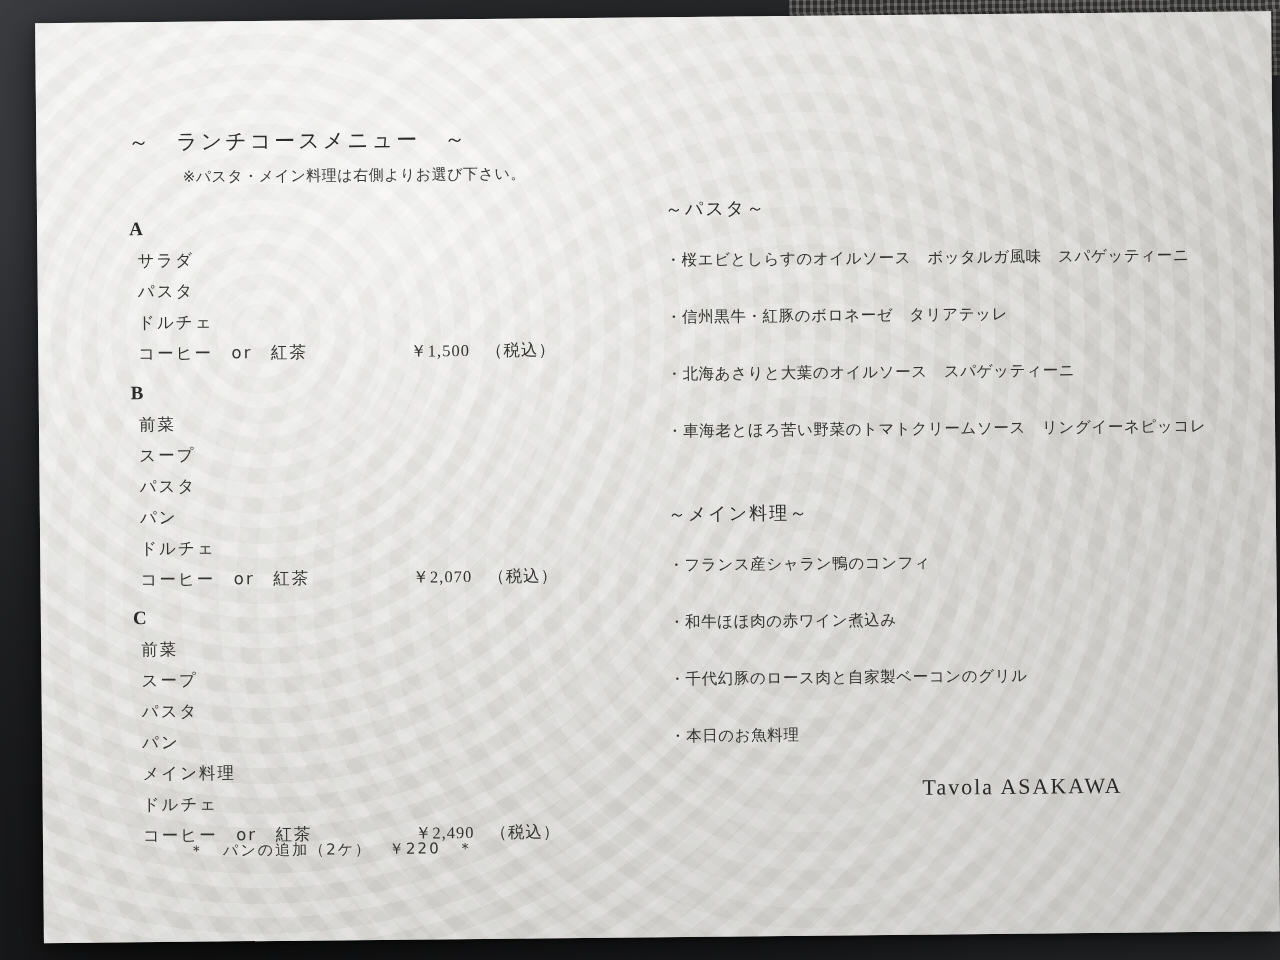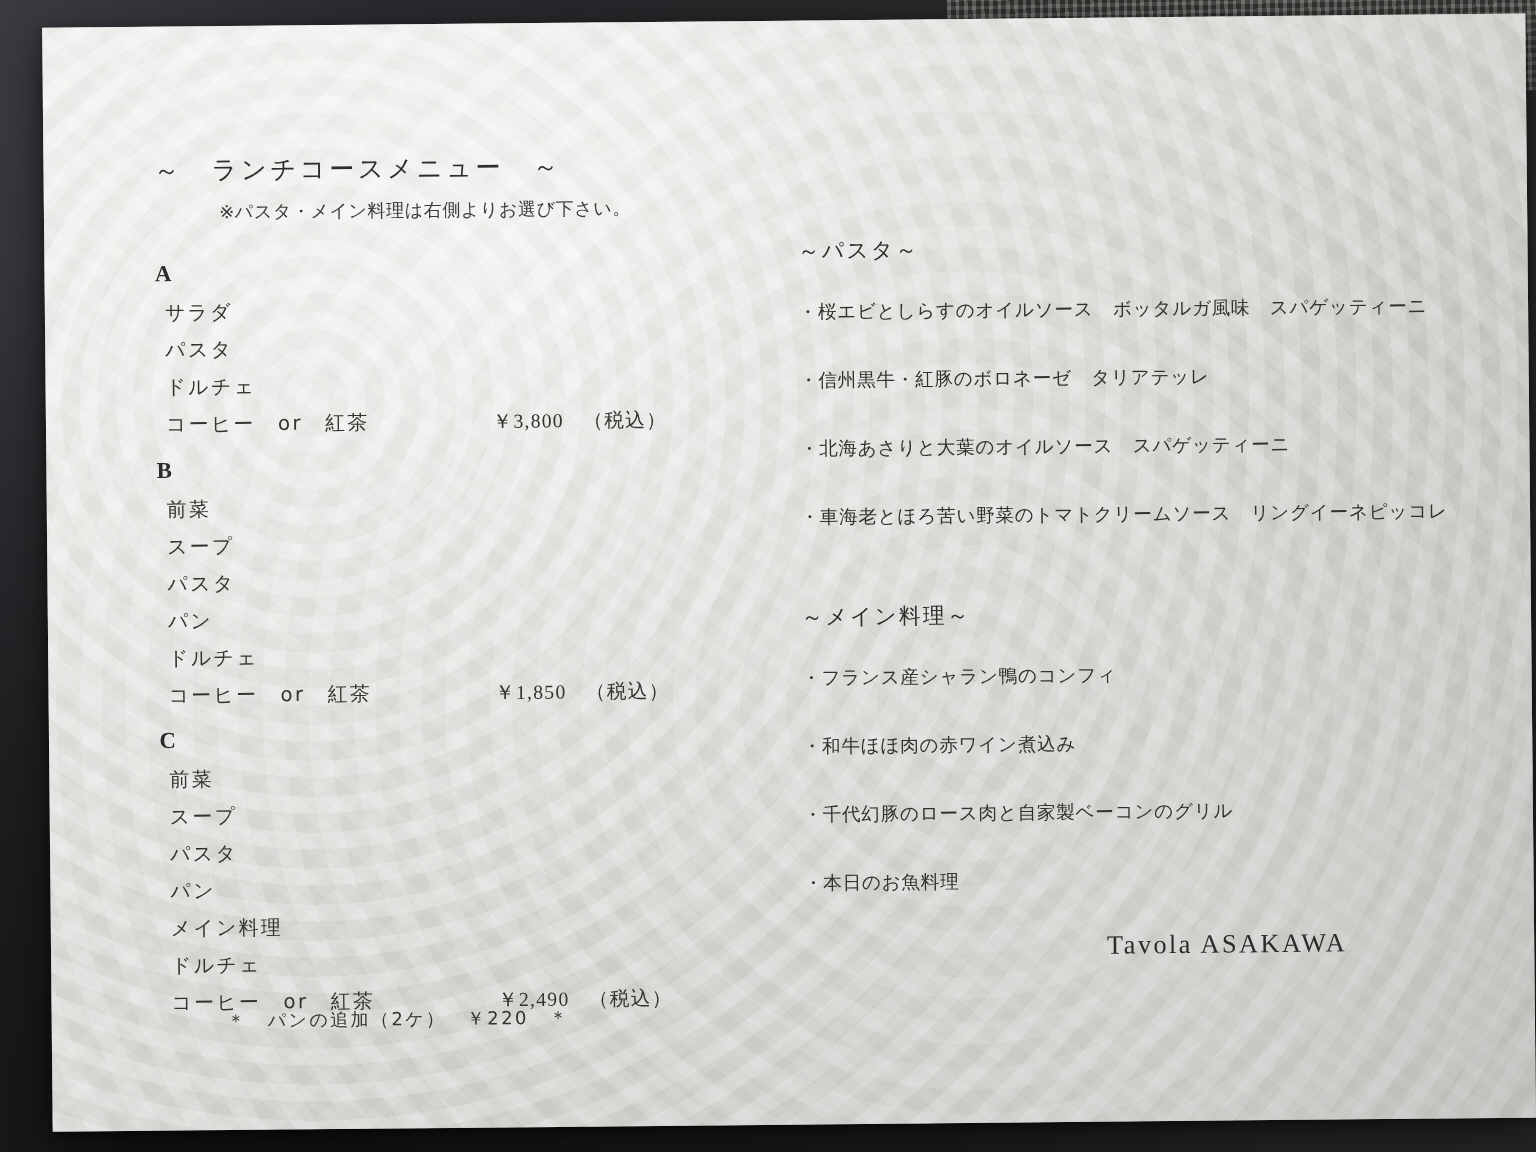--- a/index.html
+++ b/index.html
@@ -193,38 +193,38 @@
 
       <div class="course" id="courseA">
         <div class="course-letter">A</div>
         <ul class="course-items">
           <li class="jp">サラダ</li>
           <li class="jp">パスタ</li>
           <li class="jp">ドルチェ</li>
           <li class="jp price-row">
             <span>コーヒー　or　紅茶</span>
             <span class="price">
-              <span>￥3,800</span><span class="tax">（税込）</span>
+              <span>￥1,500</span><span class="tax">（税込）</span>
             </span>
           </li>
         </ul>
       </div>
 
       <div class="course" id="courseB">
         <div class="course-letter">B</div>
         <ul class="course-items">
           <li class="jp">前菜</li>
           <li class="jp">スープ</li>
           <li class="jp">パスタ</li>
           <li class="jp">パン</li>
           <li class="jp">ドルチェ</li>
           <li class="jp price-row">
             <span>コーヒー　or　紅茶</span>
             <span class="price">
-              <span>￥1,850</span><span class="tax">（税込）</span>
+              <span>￥2,070</span><span class="tax">（税込）</span>
             </span>
           </li>
         </ul>
       </div>
 
       <div class="course" id="courseC">
         <div class="course-letter">C</div>
         <ul class="course-items">
           <li class="jp">前菜</li>
           <li class="jp">スープ</li>

